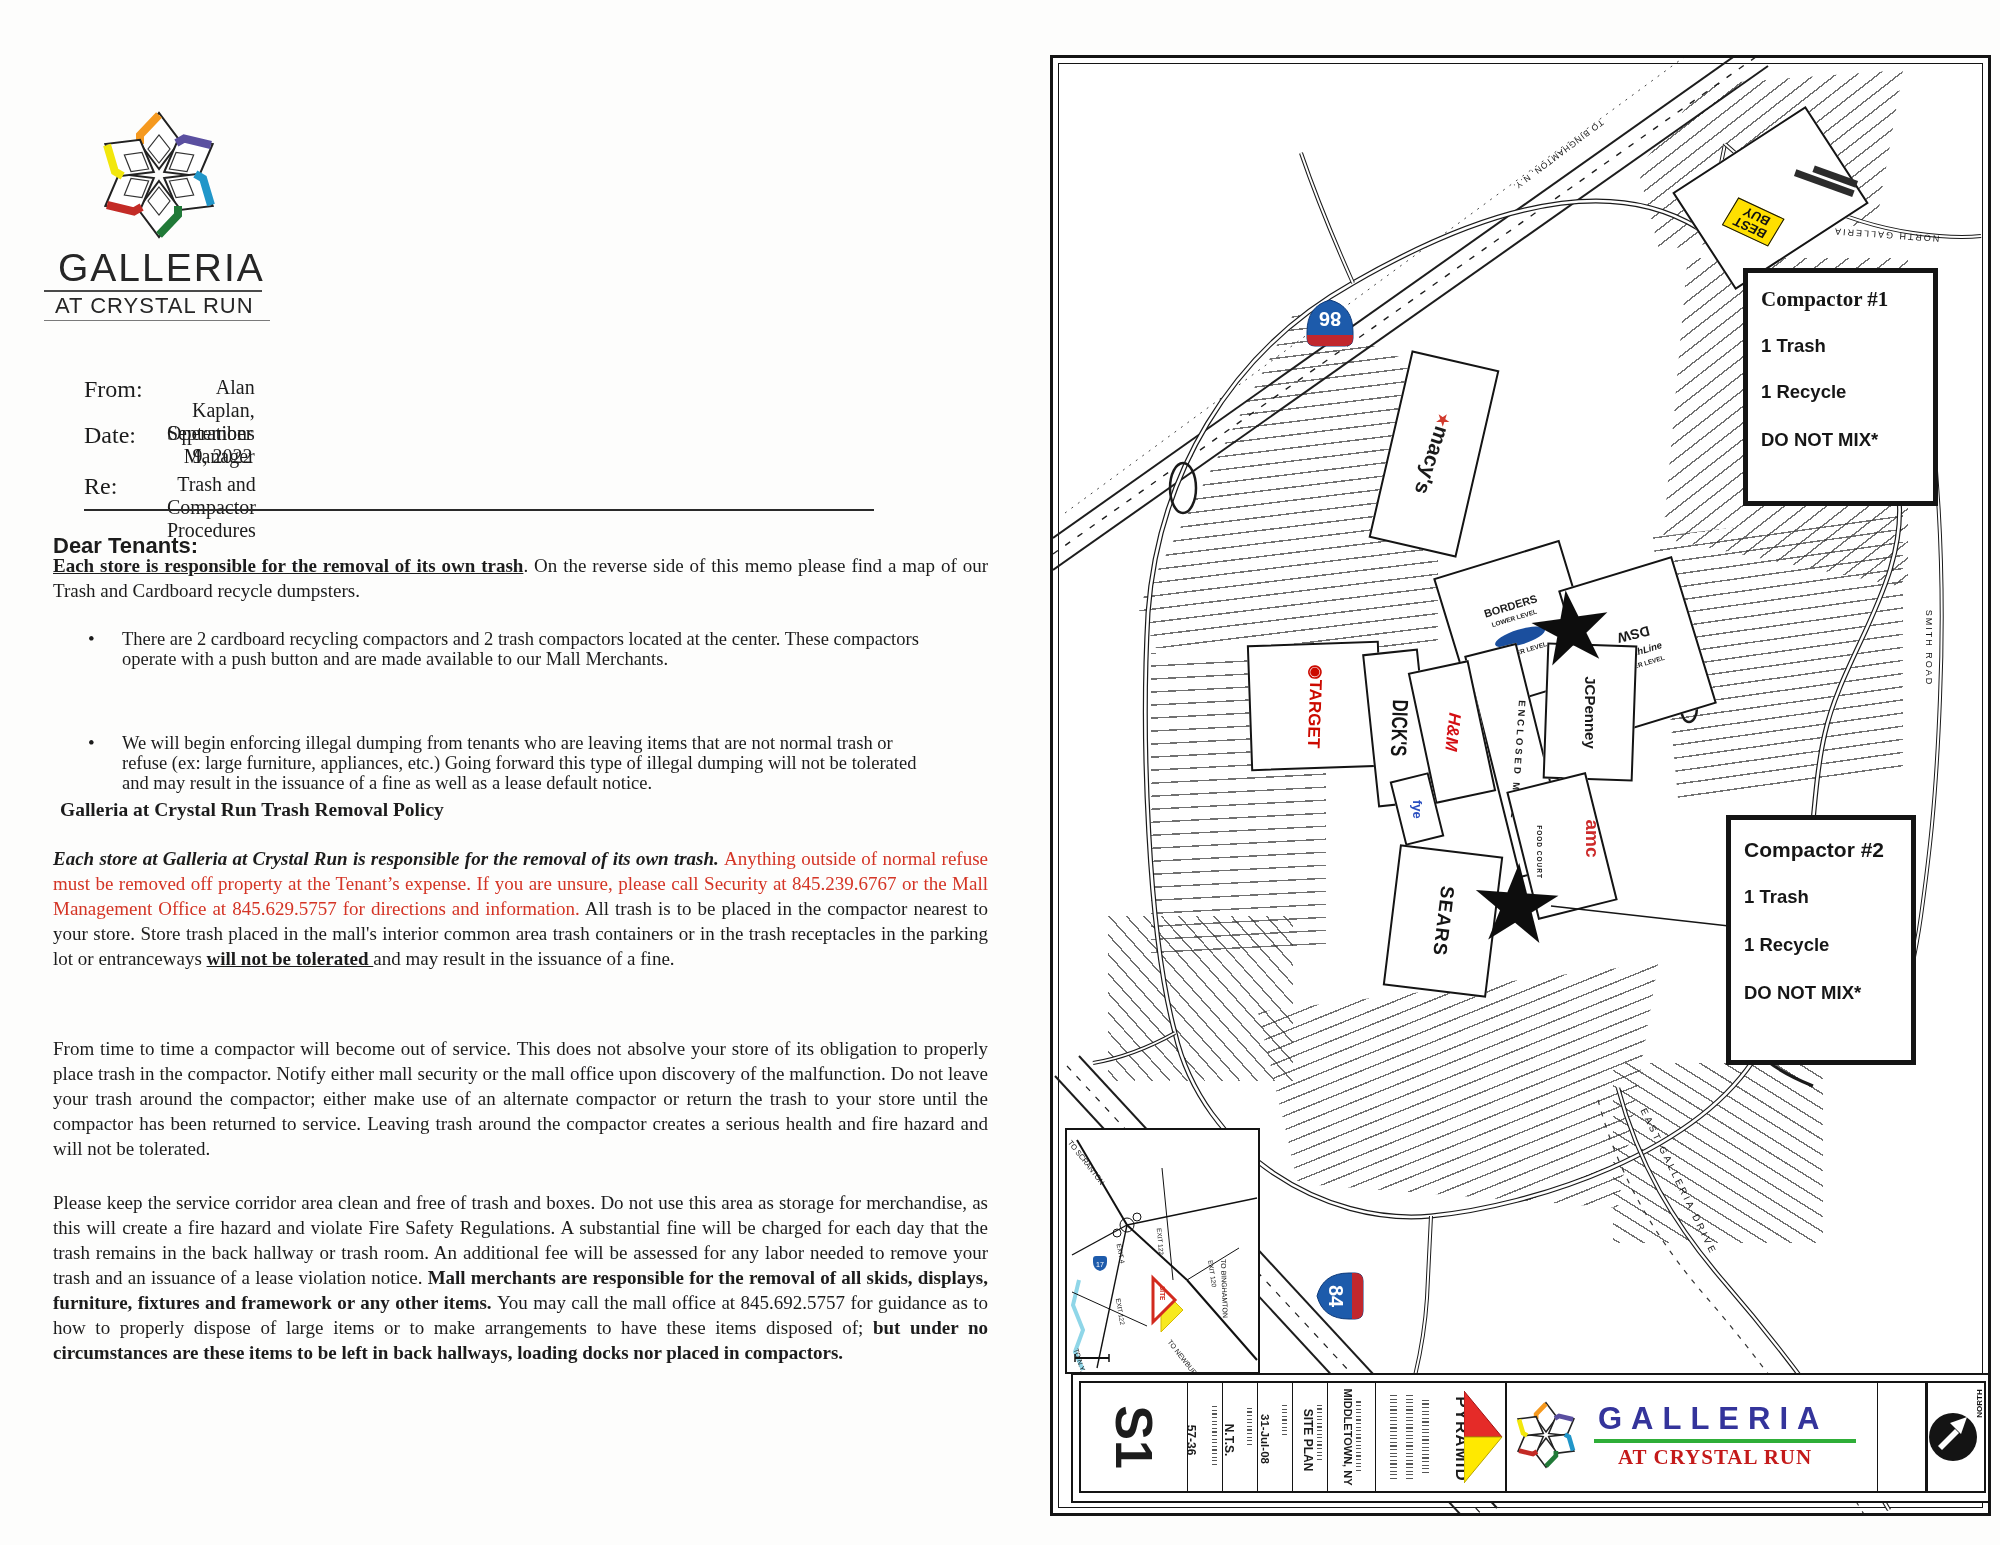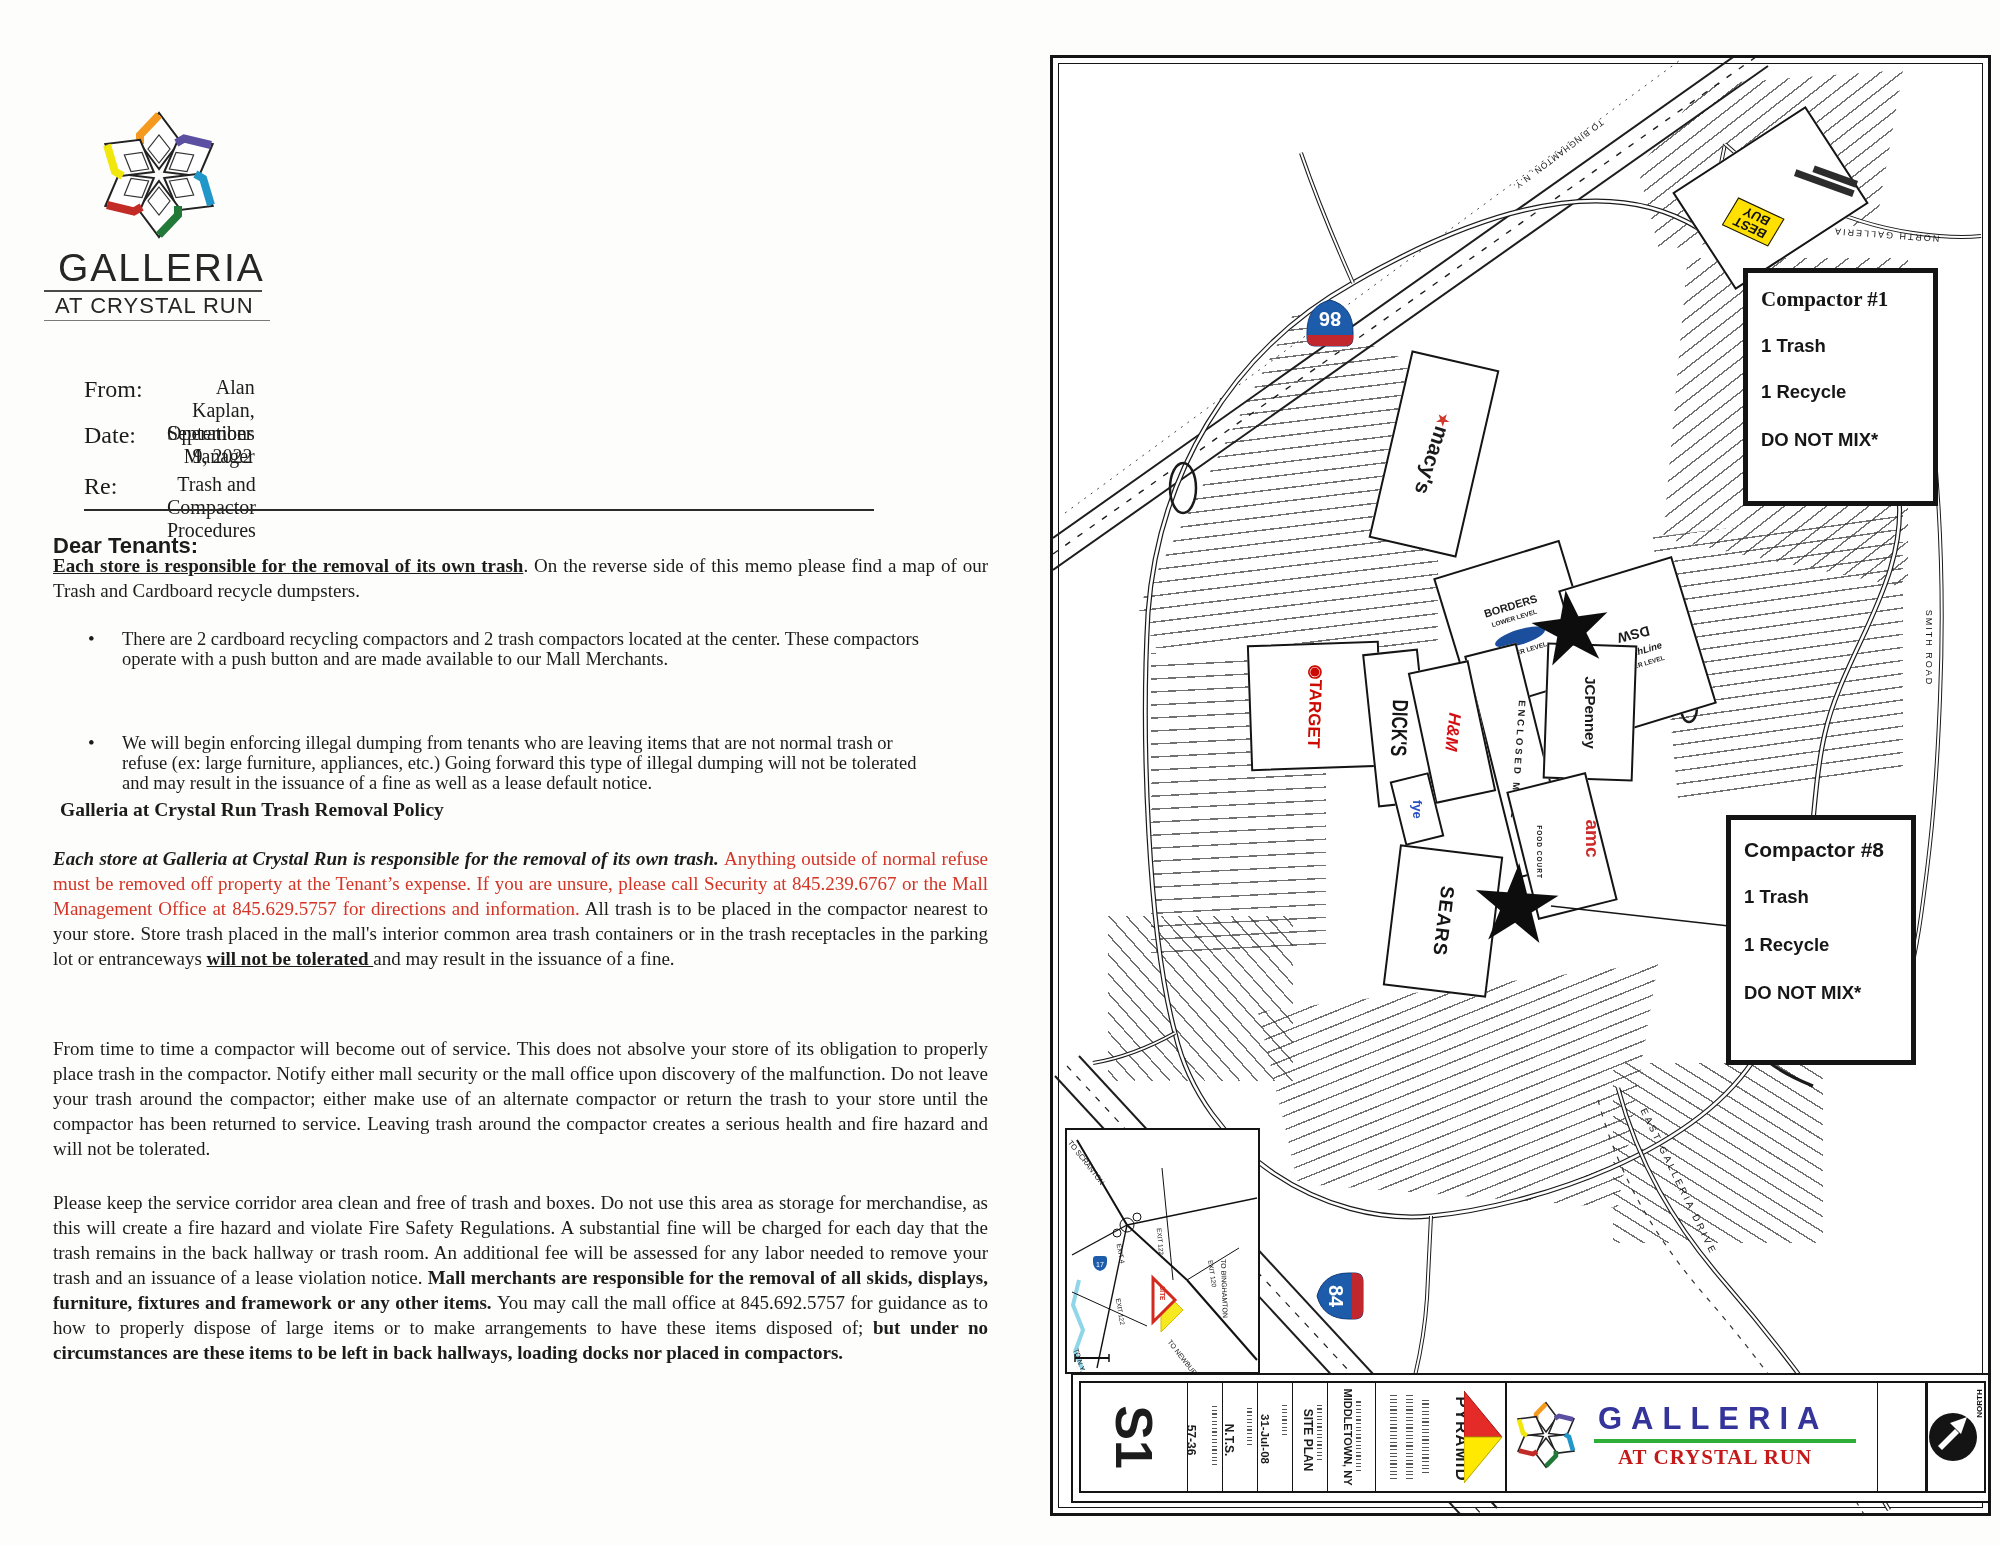--- a/index.html
+++ b/index.html
@@ -254,21 +254,21 @@
     <line x1="676" y1="868" x2="498" y2="848" stroke="#161616" stroke-width="1.6"></line>
   </svg>
 
   <div class="cbox" style="left:690px;top:210px;width:185px;height:228px;">
     <div class="ct" style="top:14px;font-family:Liberation Serif, serif;">Compactor #1</div>
     <div class="cl" style="top:62px;">1 Trash</div>
     <div class="cl" style="top:108px;">1 Recycle</div>
     <div class="cl" style="top:156px;">DO NOT MIX*</div>
   </div>
   <div class="cbox" style="left:673px;top:757px;width:180px;height:240px;">
-    <div class="ct" style="top:18px;">Compactor #8</div>
+    <div class="ct" style="top:18px;">Compactor #2</div>
     <div class="cl" style="top:66px;">1 Trash</div>
     <div class="cl" style="top:114px;">1 Recycle</div>
     <div class="cl" style="top:162px;">DO NOT MIX*</div>
   </div>
 
   <div class="maplbl" style="left:450px;top:92px;font-size:8.5px;letter-spacing:1px;transform:rotate(143deg);">TO BINGHAMTON, N.Y.</div>
   <div class="maplbl" style="left:780px;top:172px;font-size:9px;letter-spacing:2px;transform:rotate(184deg);">NORTH GALLERIA</div>
   <div class="maplbl" style="left:838px;top:585px;font-size:9px;letter-spacing:2px;transform:rotate(90deg);">SMITH ROAD</div>
   <div class="maplbl" style="left:545px;top:1118px;font-size:9.5px;letter-spacing:3px;transform:rotate(64deg);">EAST GALLERIA DRIVE</div>
 

